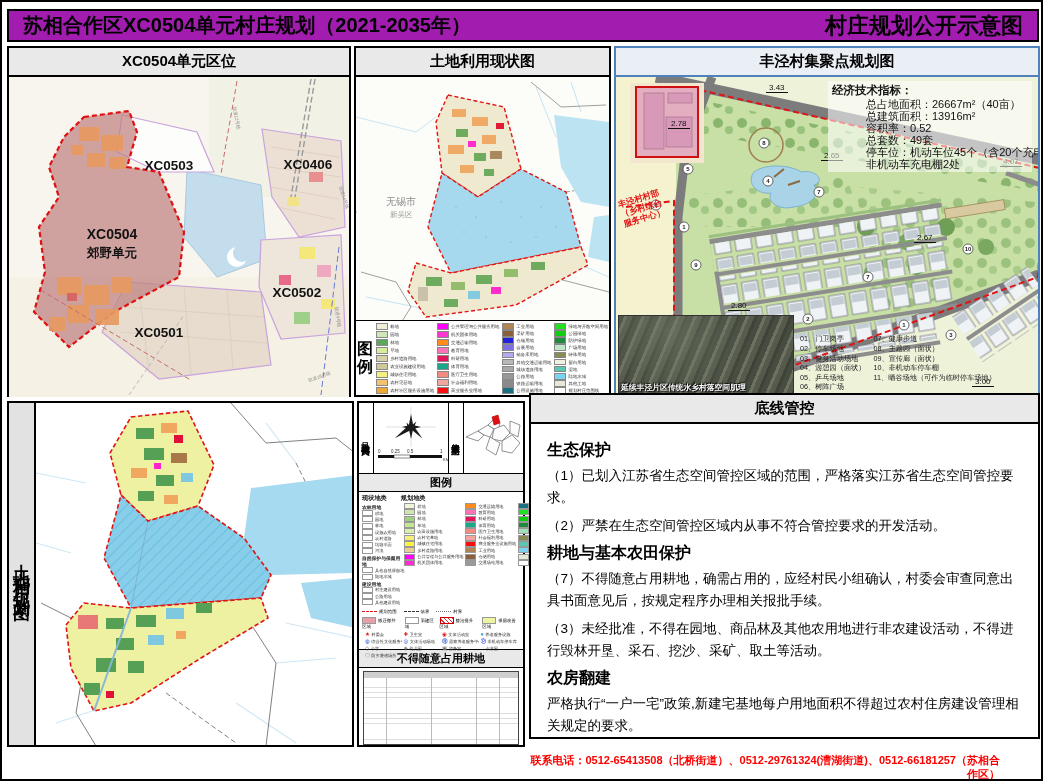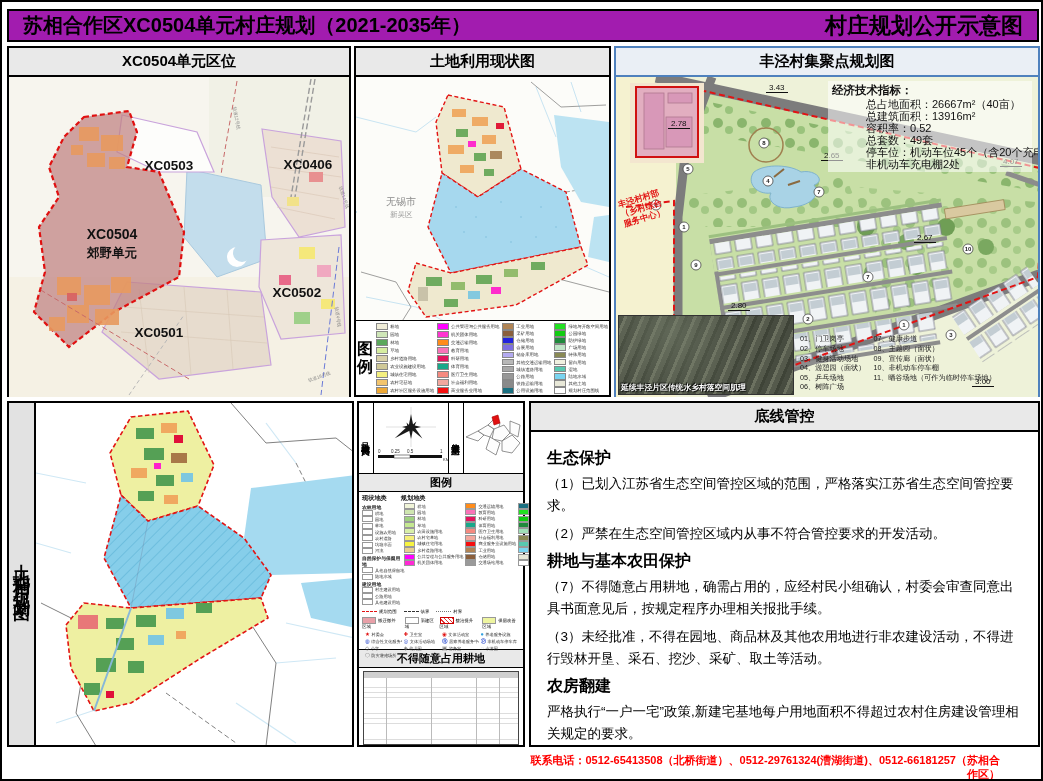--- a/index.html
+++ b/index.html
@@ -949,21 +949,21 @@
             </span>
           </div>
       </div>
     </div>
     <div class="etitle">不得随意占用耕地</div>
     <div class="ebox" id="box3">
       <div id="tblarea"></div>
     </div>
   </div>
 
-  <div class="panel" id="panelF" style="left:527px;top:399px;width:511px;height:346px;">
+  <div class="panel" id="panelF" style="left:527px;top:391px;width:511px;height:346px;">
     <div class="ptitle">底线管控</div>
     <div class="rbody">
       <h3>生态保护</h3>
       <p>（1）已划入江苏省生态空间管控区域的范围，严格落实江苏省生态空间管控要求。</p>
       <p>（2）严禁在生态空间管控区域内从事不符合管控要求的开发活动。</p>
       <h3>耕地与基本农田保护</h3>
       <p>（7）不得随意占用耕地，确需占用的，应经村民小组确认，村委会审查同意出具书面意见后，按规定程序办理相关报批手续。</p>
       <p>（3）未经批准，不得在园地、商品林及其他农用地进行非农建设活动，不得进行毁林开垦、采石、挖沙、采矿、取土等活动。</p>
       <h3>农房翻建</h3>
       <p>严格执行“一户一宅”政策,新建宅基地每户用地面积不得超过农村住房建设管理相关规定的要求。</p>

